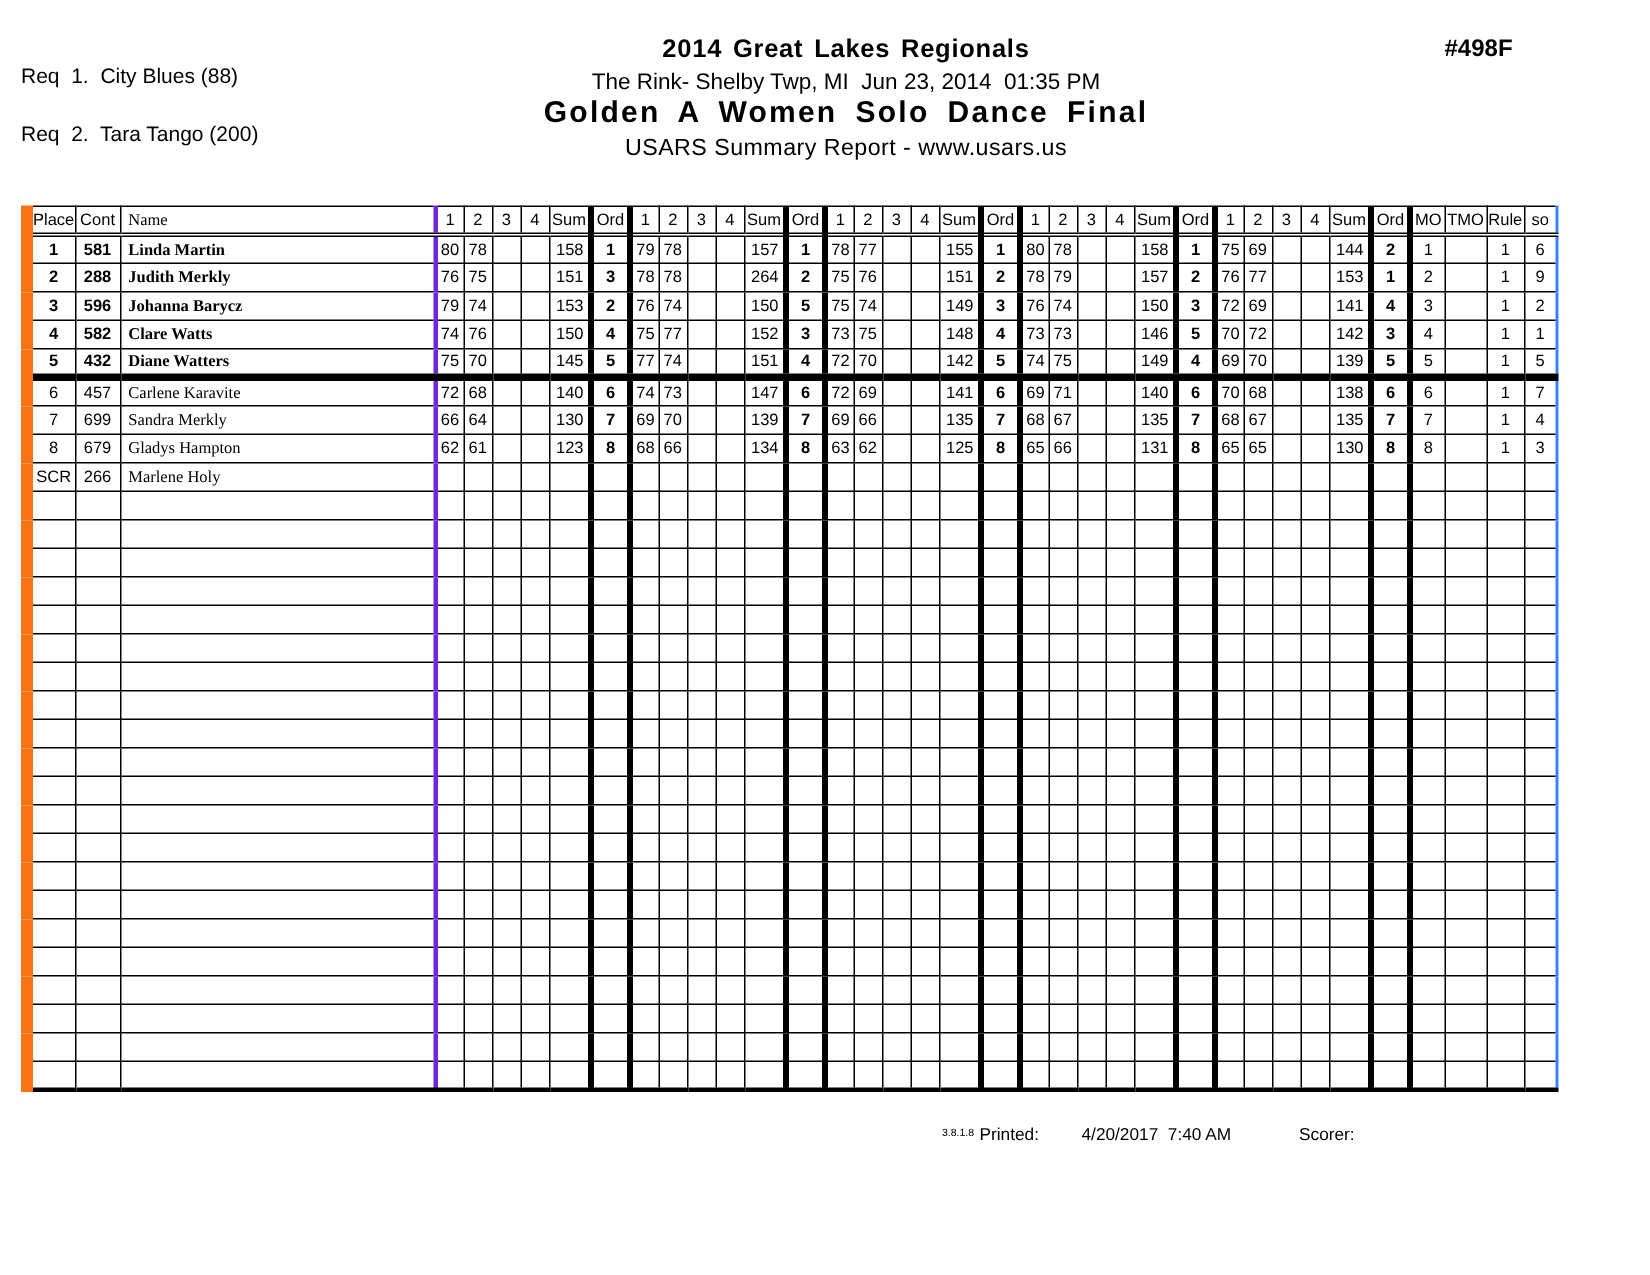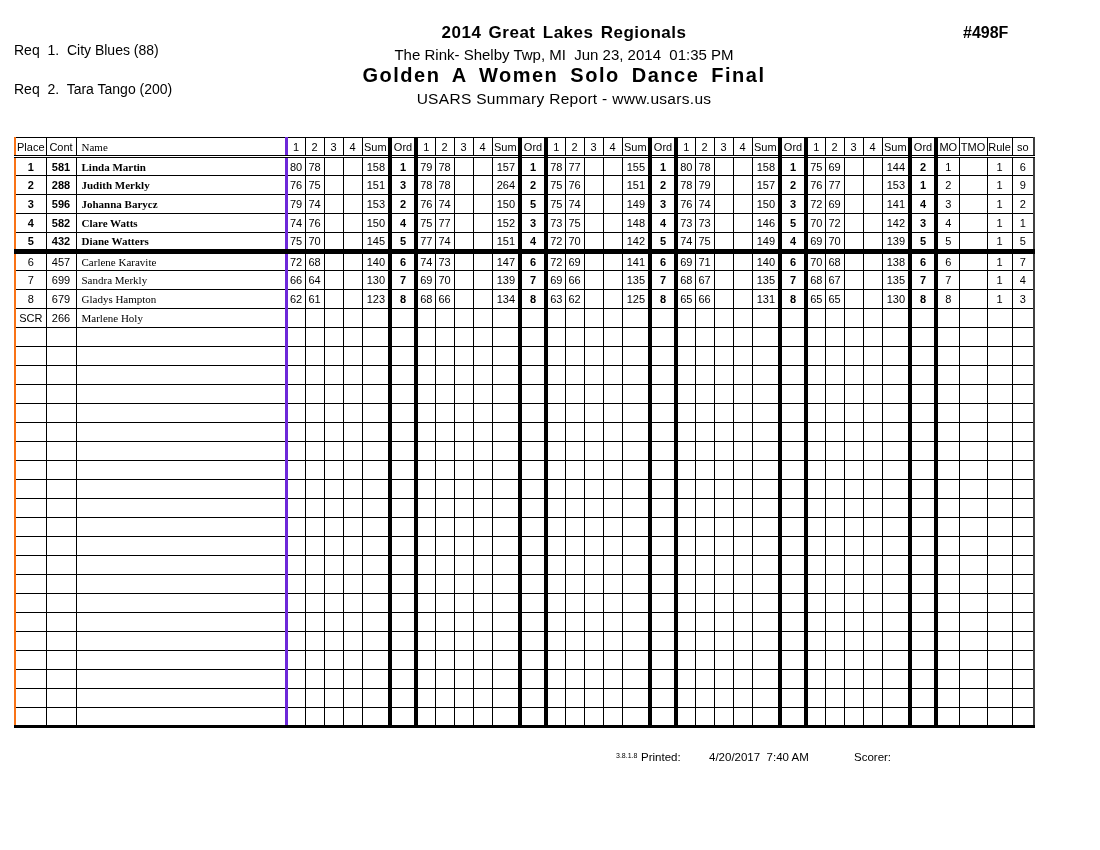--- a/index.html
+++ b/index.html
@@ -23,30 +23,30 @@
   td {
     border:1px solid #000; height:19px; padding:0;
     font-size:11px; text-align:center; vertical-align:middle;
     overflow:hidden; white-space:nowrap;
   }
   td.nob { border:none; }
   td.jname { text-align:left; padding-left:4px; white-space:pre; }
   tr.hrow td { border-bottom:3px double #000; }
   td.namecell { text-align:left; padding-left:5px; }
   td.namecol { border-right:3px solid #6d28d9;font-family:Liberation Serif, serif; }
-  td.edge-l { border-left:2px solid #f97316; }
-  td.edge-r { border-right:2px solid #404040;margin-top:28px; }
+  td.edge-l { border-left:8px solid #f97316; }
+  td.edge-r { border-right:2px solid #3b82f6;margin-top:28px; }
   td.ordc { border-left:4px solid #000; border-right:4px solid #000; }
   td.ordv { font-weight:bold; }
   td.sumv { text-align:right; padding-right:3px; }
   tr.boldrow td.place, tr.boldrow td.cont, tr.boldrow td.namecell { font-weight:bold; }
   tr.cut td { border-bottom:5px solid #000; }
   tr.lastrow td { border-bottom:3px solid #000; }
 
-  #footer { left:0; top:751px; width:1000px; height:18px; font-size:11.5px; }
+  #footer { left:12px; top:751px; width:1000px; height:18px; font-size:11.5px; }
   #footer span { position:absolute; white-space:pre; }
   #version-tag { left:616px; top:1px; font-size:7px; }
   #printed-label { left:641px; top:0; }
   #printed-value { left:709px; top:0; }
   #scorer-label { left:854px; top:0; }
 </style>
 </head>
 <body>
 
 <div class="abs" id="req-block">

